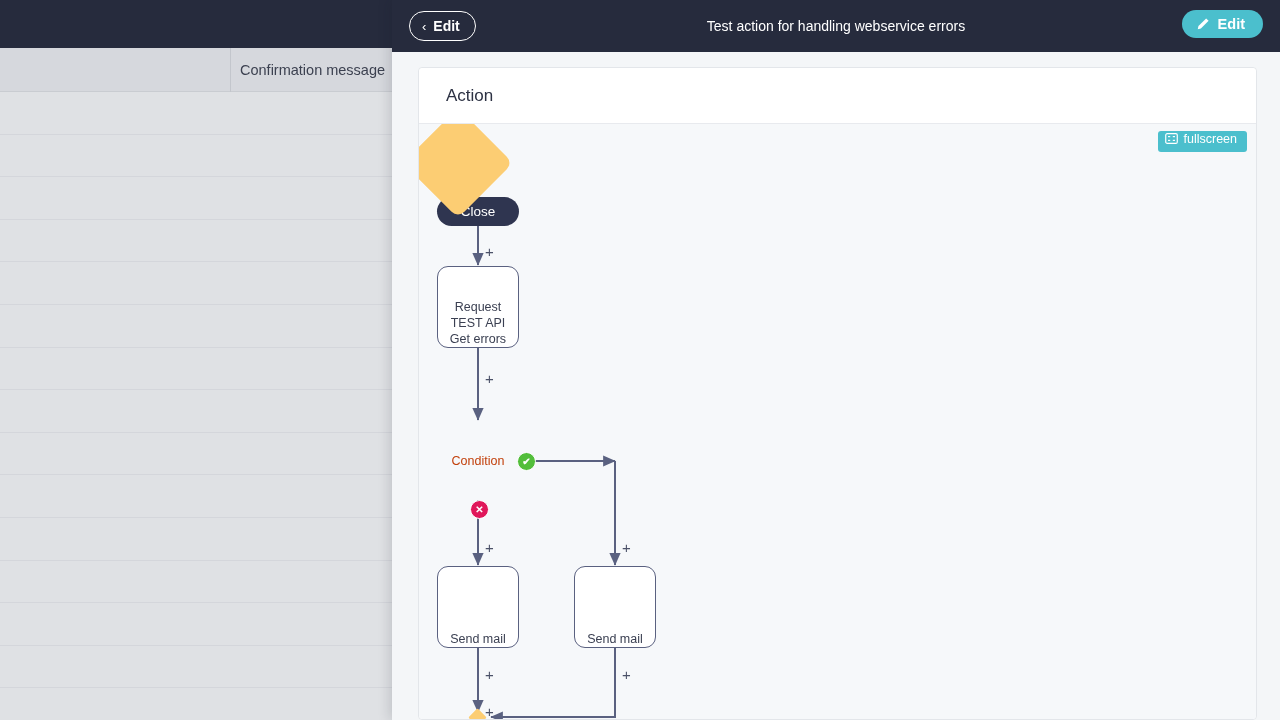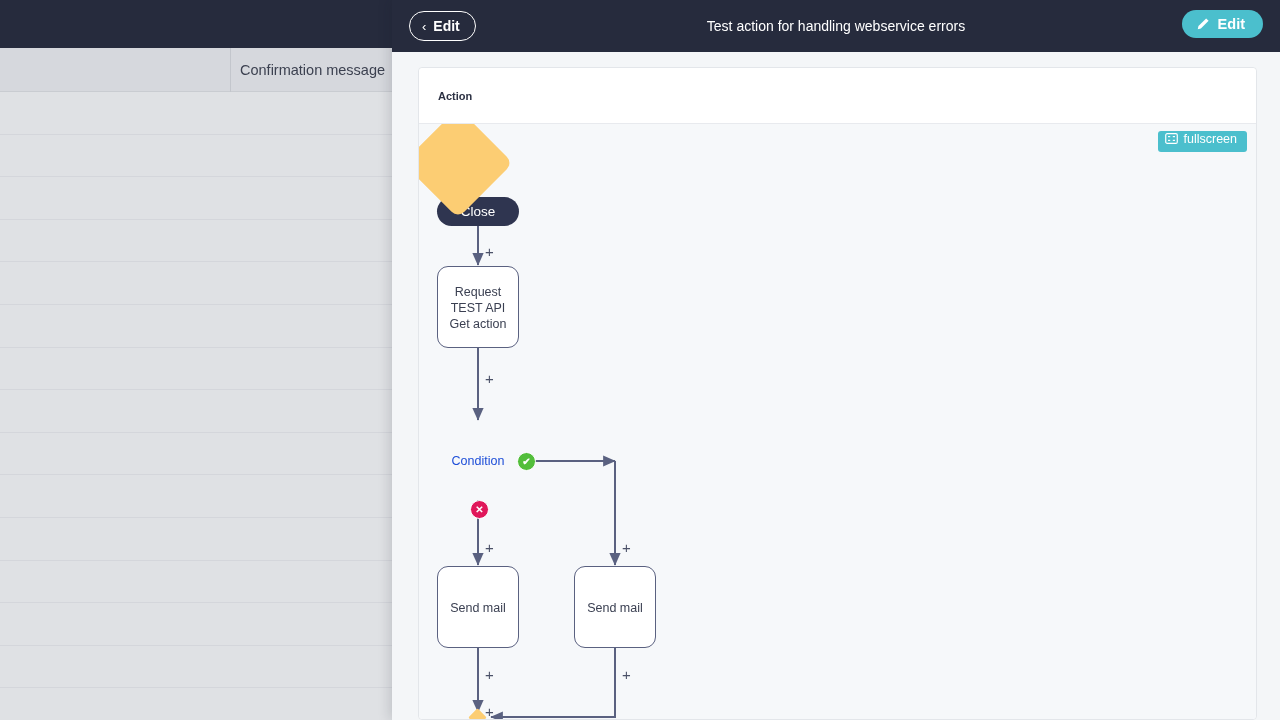--- a/index.html
+++ b/index.html
@@ -103,21 +103,21 @@
   .card-head {
     height: 56px; width: 100%;
     border-bottom: 1px solid #e8eaee;
     display: flex; align-items: center;
     box-sizing: border-box;
     padding-left: 19px;
     background: #ffffff;
     border-radius: 4px 4px 0 0;
   }
   .card-head h2 {
-    margin: 0; font-size: 11px; font-weight: bold; color: #2c3143;
+    margin: 8px; font-size: 17px; font-weight: normal; color: #2c3143;
   }
   .card-body {
     position: relative;
     height: 595px; width: 100%;
     background: #f6f8fa;
     border-radius: 0 0 4px 4px;
     overflow: hidden;
   }
 
   .fullscreen-btn {
@@ -151,41 +151,41 @@
     left: 18px; top: 73px; width: 82px; height: 29px;
     background: #2f3550; color: #ffffff;
     border-radius: 15px;
     align-items: center; justify-content: center;
     font-size: 13.5px;
   }
   .node-box {
     background: #ffffff;
     border: 1.6px solid #5a6180;
     border-radius: 11px;
-    align-items: center;
+    align-items: flex-end;
     padding-top: 1px;
     line-height: 16px;
     text-align: center;
   }
   .node-request { left: 18px; top: 142px; width: 82px; height: 82px; }
   .node-mail-a  { left: 18px; top: 442px; width: 82px; height: 82px; }
   .node-mail-b  { left: 155px; top: 442px; width: 82px; height: 82px; }
 
   .node-condition {
     left: 20px; top: 298px; width: 78px; height: 78px;
     background: #fccd73;
     border-radius: 9px;
     transform: rotate(45deg);
     cursor: pointer;
   }
   .node-condition-label {
     position: absolute; left: 18px; top: 330px;
     width: 82px; height: 14px;
     display: flex; align-items: center; justify-content: center;
-    font-size: 12.5px; color: #1d4ed8;
+    font-size: 12.5px; color: #c2410c;
     pointer-events: none;
   }
 
   .badge {
     position: absolute;
     width: 17px; height: 17px; border-radius: 50%;
     display: flex; align-items: center; justify-content: center;
     color: #ffffff; font-size: 10px; font-weight: bold;
     line-height: 1;
     cursor: pointer;
@@ -310,21 +310,21 @@
           </svg>
 
           <div class="node node-start">
             <span>Close</span>
           </div>
 
           <div class="node node-box node-request">
             <div>
               <div>Request</div>
               <div>TEST API</div>
-              <div>Get action</div>
+              <div>Get errors</div>
             </div>
           </div>
 
           <div class="node-condition"></div>
           <div class="node-condition-label">Condition</div>
 
           <div class="badge badge-ok">
             <span>✔</span>
           </div>
           <div class="badge badge-ko">

